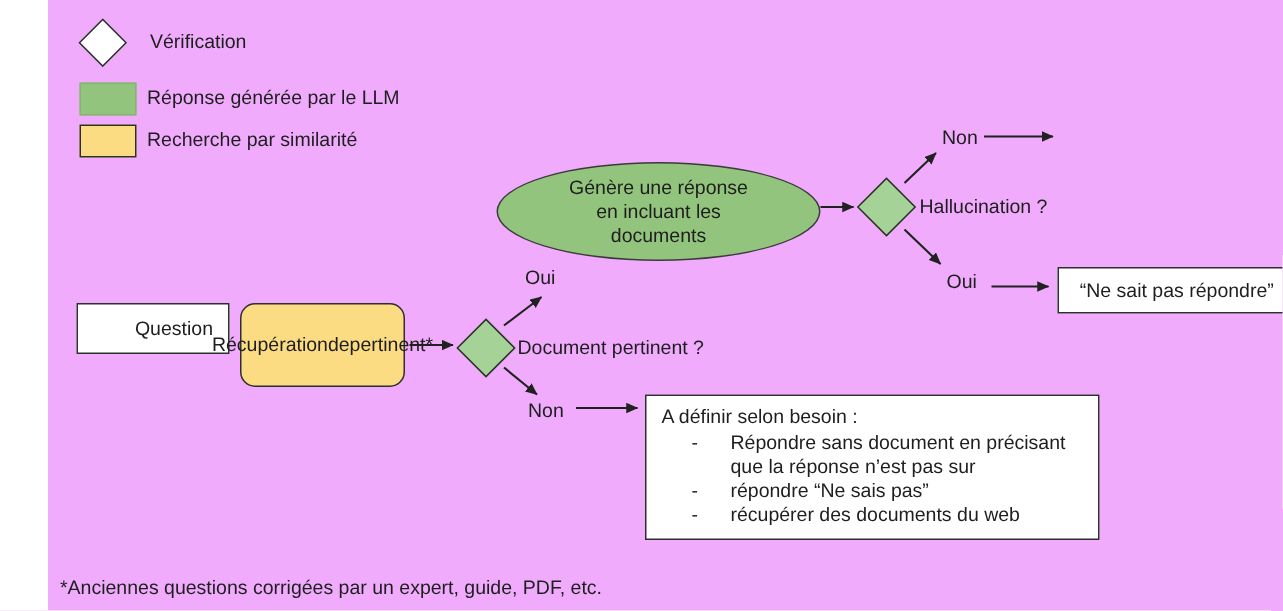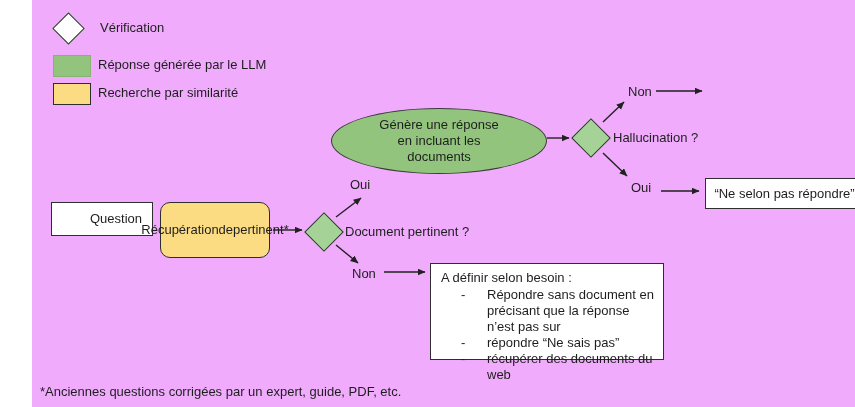--- a/index.html
+++ b/index.html
@@ -95,24 +95,24 @@
     <div>documents</div>
   </div>
 
   <div class="abs diamond" style="left:545px;top:124px;width:26px;height:26px;"></div>
   <div class="abs edge-label" style="left:581px;top:130px;">Hallucination ?</div>
   <div class="abs edge-label" style="left:596px;top:84px;">Non</div>
   <div class="abs edge-label" style="left:599px;top:180px;">Oui</div>
 
 
   <div class="abs rect-node" style="left:673px;top:178px;width:157px;height:29px;">
-    <span>“Ne selon pas répondre”</span>
+    <span>“Ne sait pas répondre”</span>
   </div>
 
-  <div class="abs fallback-box" style="left:398px;top:263px;width:234px;height:97px;">
+  <div class="abs fallback-box" style="left:398px;top:263px;width:303px;height:97px;">
     <div class="fallback-title">A définir selon besoin :</div>
     <div class="fb-row">
       <span class="fb-dash">-</span>
       <span class="fb-text">Répondre sans document en précisant que la réponse n’est pas sur</span>
     </div>
     <div class="fb-row">
       <span class="fb-dash">-</span>
       <span class="fb-text">répondre “Ne sais pas”</span>
     </div>
     <div class="fb-row">

